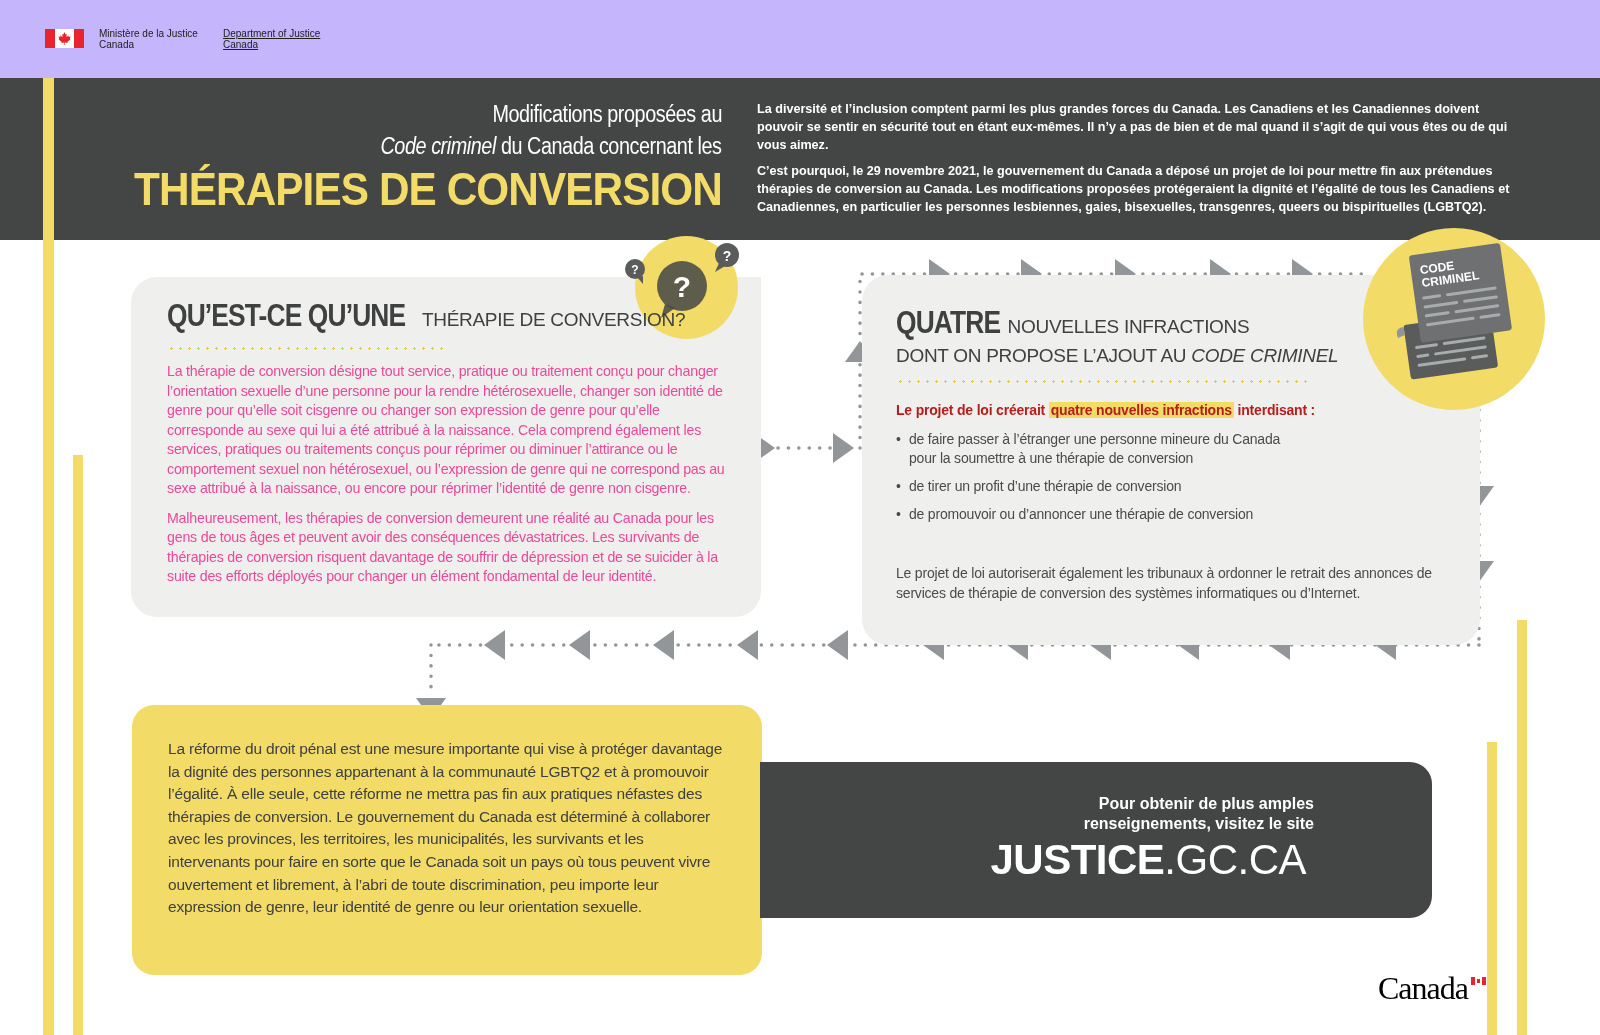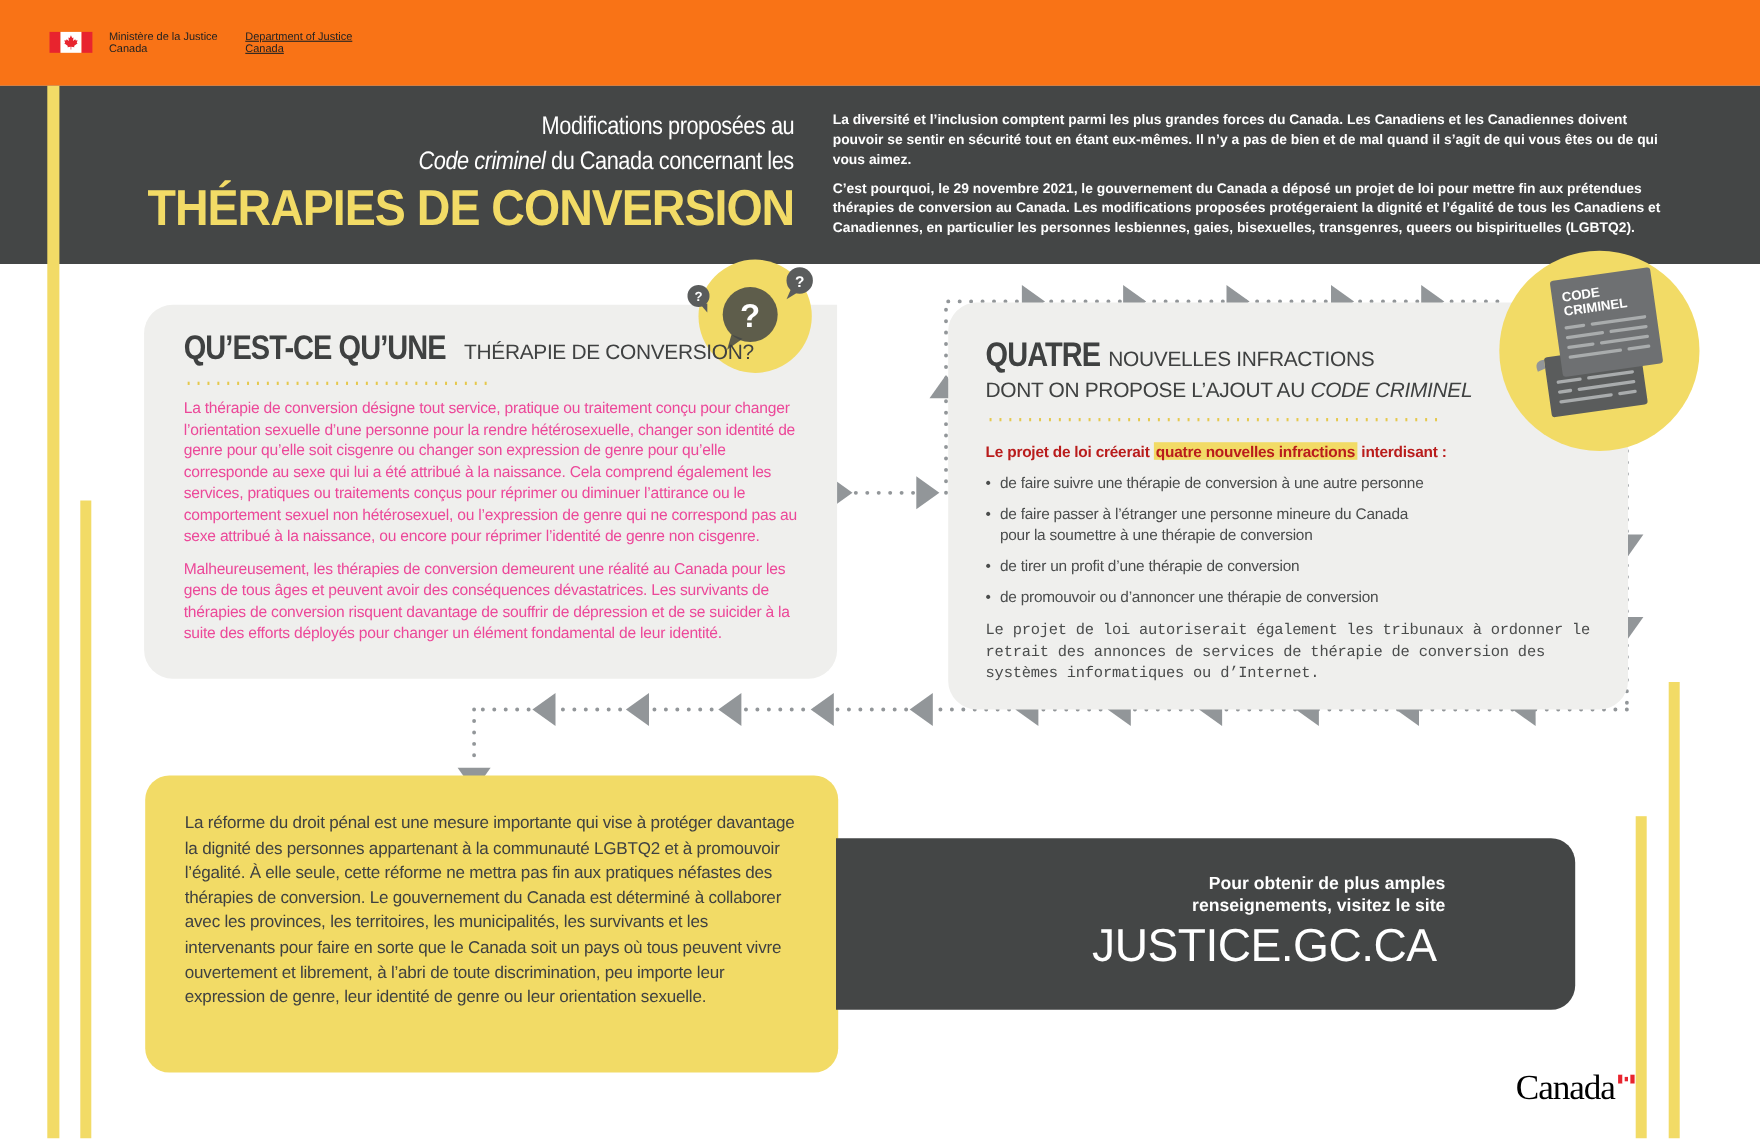--- a/index.html
+++ b/index.html
@@ -1,20 +1,20 @@
 <!DOCTYPE html>
 <html><head>
 <meta charset="utf-8">
 <style>
   * { box-sizing: border-box; margin: 0; padding: 0; }
   html, body { width: 1600px; height: 1035px; background: #ffffff; overflow: hidden; }
   body { position: relative; font-family: "Liberation Sans", "DejaVu Sans", sans-serif; color: #3f4141; }
 
   
-  .gov-bar { position: absolute; left: 0; top: 0; width: 1600px; height: 78px; background: #f97316; }
+  .gov-bar { position: absolute; left: 0; top: 0; width: 1600px; height: 78px; background: #c4b5fd; }
   .flag { position: absolute; left: 45px; top: 29px; width: 39px; height: 19px; display: flex; }
   .flag .band { width: 10px; height: 19px; background: #e8242e; }
   .flag .mid { width: 19px; height: 19px; background: #fff; position: relative; }
   .flag .mid svg { position: absolute; left: 2px; top: 2px; }
   .gov-name { position: absolute; top: 28px; font-size: 10px; line-height: 11px; color: #222; font-family: "Liberation Sans", sans-serif; }
   .gov-fr { left: 99px; }
   .gov-en { left: 223px; text-decoration: underline; }
 
   
   .header { position: absolute; left: 0; top: 78px; width: 1600px; height: 162px; background: #444646; }
@@ -42,31 +42,31 @@
   
   .card2 { position: absolute; left: 862px; top: 275px; width: 618px; height: 370px; background: #efefed; border-radius: 26px; }
   .card2-title1 { position: absolute; left: 896px; top: 305px; white-space: nowrap; }
   .card2-title2 { position: absolute; left: 896px; top: 345px; font-size: 19px; letter-spacing: -0.3px; white-space: nowrap; }
   .card2-title2 i { font-style: italic; }
   .lead { position: absolute; left: 896px; top: 402px; font-size: 14px; font-weight: bold; color: #b91c1c; letter-spacing: -0.2px; }
   .lead .hl { background: #f2db66; padding: 0 2px; }
   .bullets { position: absolute; left: 896px; top: 430px; width: 540px; font-size: 14px; line-height: 19px; color: #4a4c4c; list-style: none; letter-spacing: -0.2px; }
   .bullets li { padding-left: 13px; position: relative; margin-bottom: 9px; }
   .bullets li::before { content: "•"; position: absolute; left: 0; top: 0; }
-  .card2-foot { position: absolute; left: 896px; top: 564px; width: 560px; font-size: 14px; line-height: 19.5px; color: #4a4c4c; letter-spacing: -0.2px; font-family: Liberation Mono, monospace; }
+  .card2-foot { position: absolute; left: 896px; top: 564px; width: 560px; font-size: 14px; line-height: 19.5px; color: #4a4c4c; letter-spacing: -0.2px; }
 
   
   .card3 { position: absolute; left: 132px; top: 705px; width: 630px; height: 270px; background: #f2db66; border-radius: 22px; }
   .card3-text { position: absolute; left: 168px; top: 738px; width: 560px; font-size: 15.5px; line-height: 22.6px; color: #3f4141; letter-spacing: -0.2px; }
 
   
   .cta { position: absolute; left: 760px; top: 762px; width: 672px; height: 156px; background: #444646; border-radius: 0 22px 22px 0; }
   .cta-lead { position: absolute; right: 286px; top: 794px; text-align: right; font-size: 16px; font-weight: bold; line-height: 20px; color: #fff; }
   .cta-url { position: absolute; right: 294px; top: 836px; font-size: 42px; color: #fff; white-space: nowrap; letter-spacing: -0.5px; }
-  .cta-url b { font-weight: normal; }
+  .cta-url b { font-weight: bold; }
 
   .wordmark { position: absolute; left: 1378px; top: 970px; font-family: "Liberation Serif", serif; font-size: 32px; color: #000; letter-spacing: -1px; }
   .wordmark-flag { position: absolute; left: 1471px; top: 977px; width: 15px; height: 8px; display: flex; }
   .wordmark-flag span { height: 8px; }
 
   .arrows { position: absolute; left: 0; top: 0; }
 </style>
 </head>
 <body>
 
@@ -196,21 +196,20 @@
     </g>
   </svg>
 </div>
 <div class="card2-title1">
   <span class="big-cond">QUATRE</span><span class="small-cond" style="margin-left:-16px;"> NOUVELLES INFRACTIONS</span>
 </div>
 <div class="card2-title2"><span>DONT ON PROPOSE L’AJOUT AU </span><i>CODE CRIMINEL</i></div>
 <div class="dots-yellow" style="left:896px; top:380px; width:412px;"></div>
 <div class="lead"><span>Le projet de loi créerait </span><span class="hl">quatre nouvelles infractions</span><span> interdisant :</span></div>
 <ul class="bullets">
-  <li>de faire suivre une thérapie de conversion à une autre personne</li>
   <li style="width:400px;">de faire passer à l’étranger une personne mineure du Canada pour la soumettre à une thérapie de conversion</li>
   <li>de tirer un profit d’une thérapie de conversion</li>
   <li>de promouvoir ou d’annoncer une thérapie de conversion</li>
 </ul>
 <div class="card2-foot">Le projet de loi autoriserait également les tribunaux à ordonner le retrait des annonces de services de thérapie de conversion des systèmes informatiques ou d’Internet.</div>
 
 <div class="card3"></div>
 <div class="card3-text">La réforme du droit pénal est une mesure importante qui vise à protéger davantage la dignité des personnes appartenant à la communauté LGBTQ2 et à promouvoir l’égalité. À elle seule, cette réforme ne mettra pas fin aux pratiques néfastes des thérapies de conversion. Le gouvernement du Canada est déterminé à collaborer avec les provinces, les territoires, les municipalités, les survivants et les intervenants pour faire en sorte que le Canada soit un pays où tous peuvent vivre ouvertement et librement, à l’abri de toute discrimination, peu importe leur expression de genre, leur identité de genre ou leur orientation sexuelle.</div>
 
 <div class="cta"></div>

